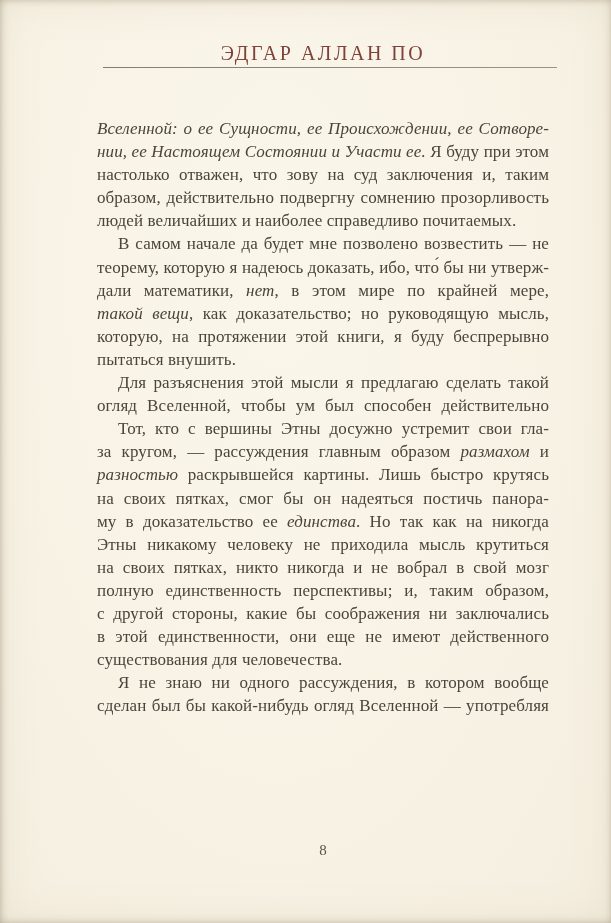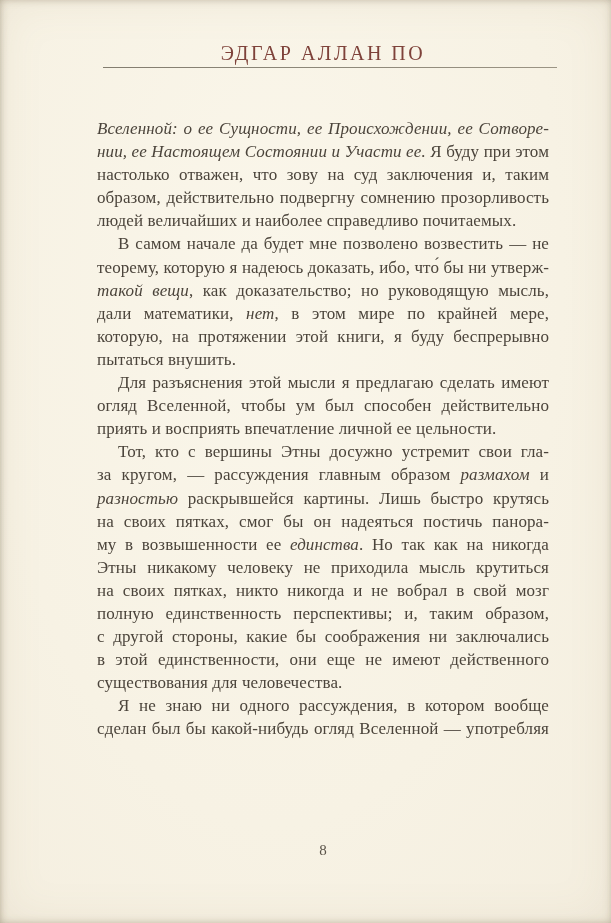--- a/index.html
+++ b/index.html
@@ -86,36 +86,35 @@
       <div class="para">
         <div class="line just"><span class="it">Вселенной: о ее Сущности, ее Происхождении, ее Сотворе-</span></div>
         <div class="line just"><span class="it">нии, ее Настоящем Состоянии и Участи ее.</span><span> Я буду при этом</span></div>
         <div class="line just"><span>настолько отважен, что зову на суд заключения и, таким</span></div>
         <div class="line just"><span>образом, действительно подвергну сомнению прозорливость</span></div>
         <div class="line"><span>людей величайших и наиболее справедливо почитаемых.</span></div>
       </div>
       <div class="para ind">
         <div class="line just"><span>В самом начале да будет мне позволено возвестить — не</span></div>
         <div class="line just"><span>теорему, которую я надеюсь доказать, ибо, что́ бы ни утверж-</span></div>
+        <div class="line just"><span>дали математики, </span><span class="it">нет</span><span>, в этом мире по крайней мере,</span></div>
         <div class="line just"><span class="it">такой вещи</span><span>, как доказательство; но руководящую мысль,</span></div>
-        <div class="line just"><span>дали математики, </span><span class="it">нет</span><span>, в этом мире по крайней мере,</span></div>
         <div class="line just"><span>которую, на протяжении этой книги, я буду беспрерывно</span></div>
         <div class="line"><span>пытаться внушить.</span></div>
       </div>
       <div class="para ind">
-        <div class="line just"><span>Для разъяснения этой мысли я предлагаю сделать имеют</span></div>
+        <div class="line just"><span>Для разъяснения этой мысли я предлагаю сделать такой</span></div>
         <div class="line just"><span>огляд Вселенной, чтобы ум был способен действительно</span></div>
-        <div class="line"><span>приять и восприять впечатление личной ее цельности.</span></div>
       </div>
       <div class="para ind">
         <div class="line just"><span>Тот, кто с вершины Этны досужно устремит свои гла-</span></div>
         <div class="line just"><span>за кругом, — рассуждения главным образом </span><span class="it">размахом</span><span> и</span></div>
         <div class="line just"><span class="it">разностью</span><span> раскрывшейся картины. Лишь быстро крутясь</span></div>
         <div class="line just"><span>на своих пятках, смог бы он надеяться постичь панора-</span></div>
-        <div class="line just"><span>му в возвышенности ее </span><span class="it">единства</span><span>. Но так как на никогда</span></div>
+        <div class="line just"><span>му в доказательство ее </span><span class="it">единства</span><span>. Но так как на никогда</span></div>
         <div class="line just"><span>Этны никакому человеку не приходила мысль крутиться</span></div>
         <div class="line just"><span>на своих пятках, никто никогда и не вобрал в свой мозг</span></div>
         <div class="line just"><span>полную единственность перспективы; и, таким образом,</span></div>
         <div class="line just"><span>с другой стороны, какие бы соображения ни заключались</span></div>
         <div class="line just"><span>в этой единственности, они еще не имеют действенного</span></div>
         <div class="line"><span>существования для человечества.</span></div>
       </div>
       <div class="para ind">
         <div class="line just"><span>Я не знаю ни одного рассуждения, в котором вообще</span></div>
         <div class="line just"><span>сделан был бы какой-нибудь огляд Вселенной — употребляя</span></div>

